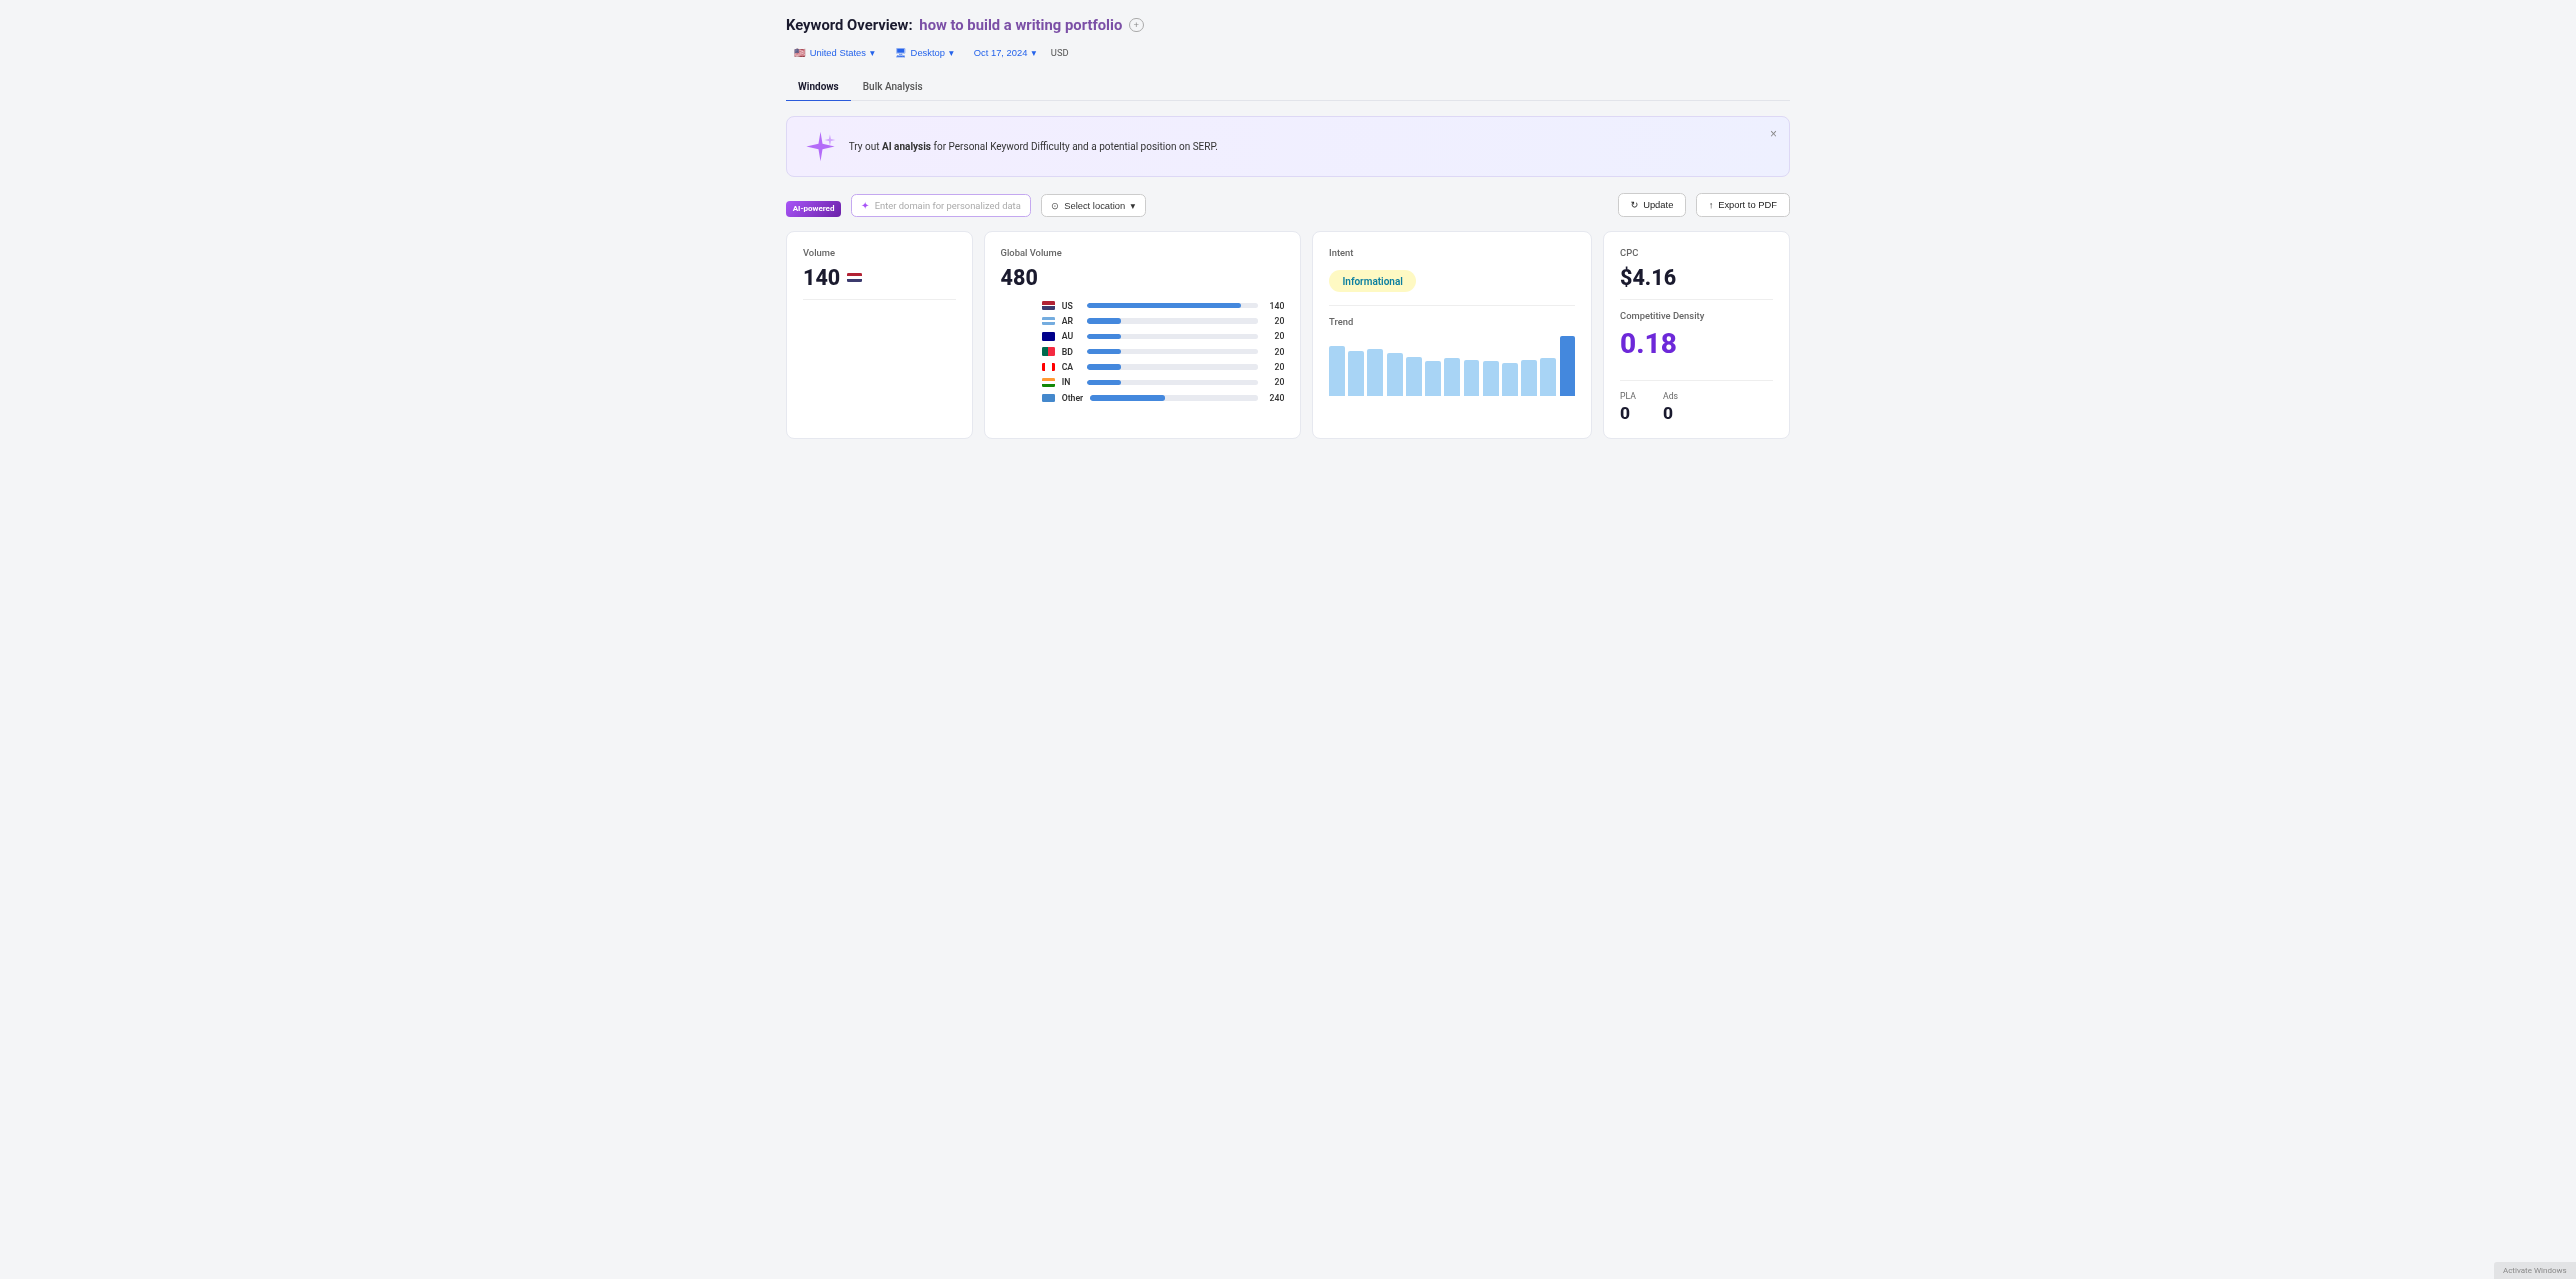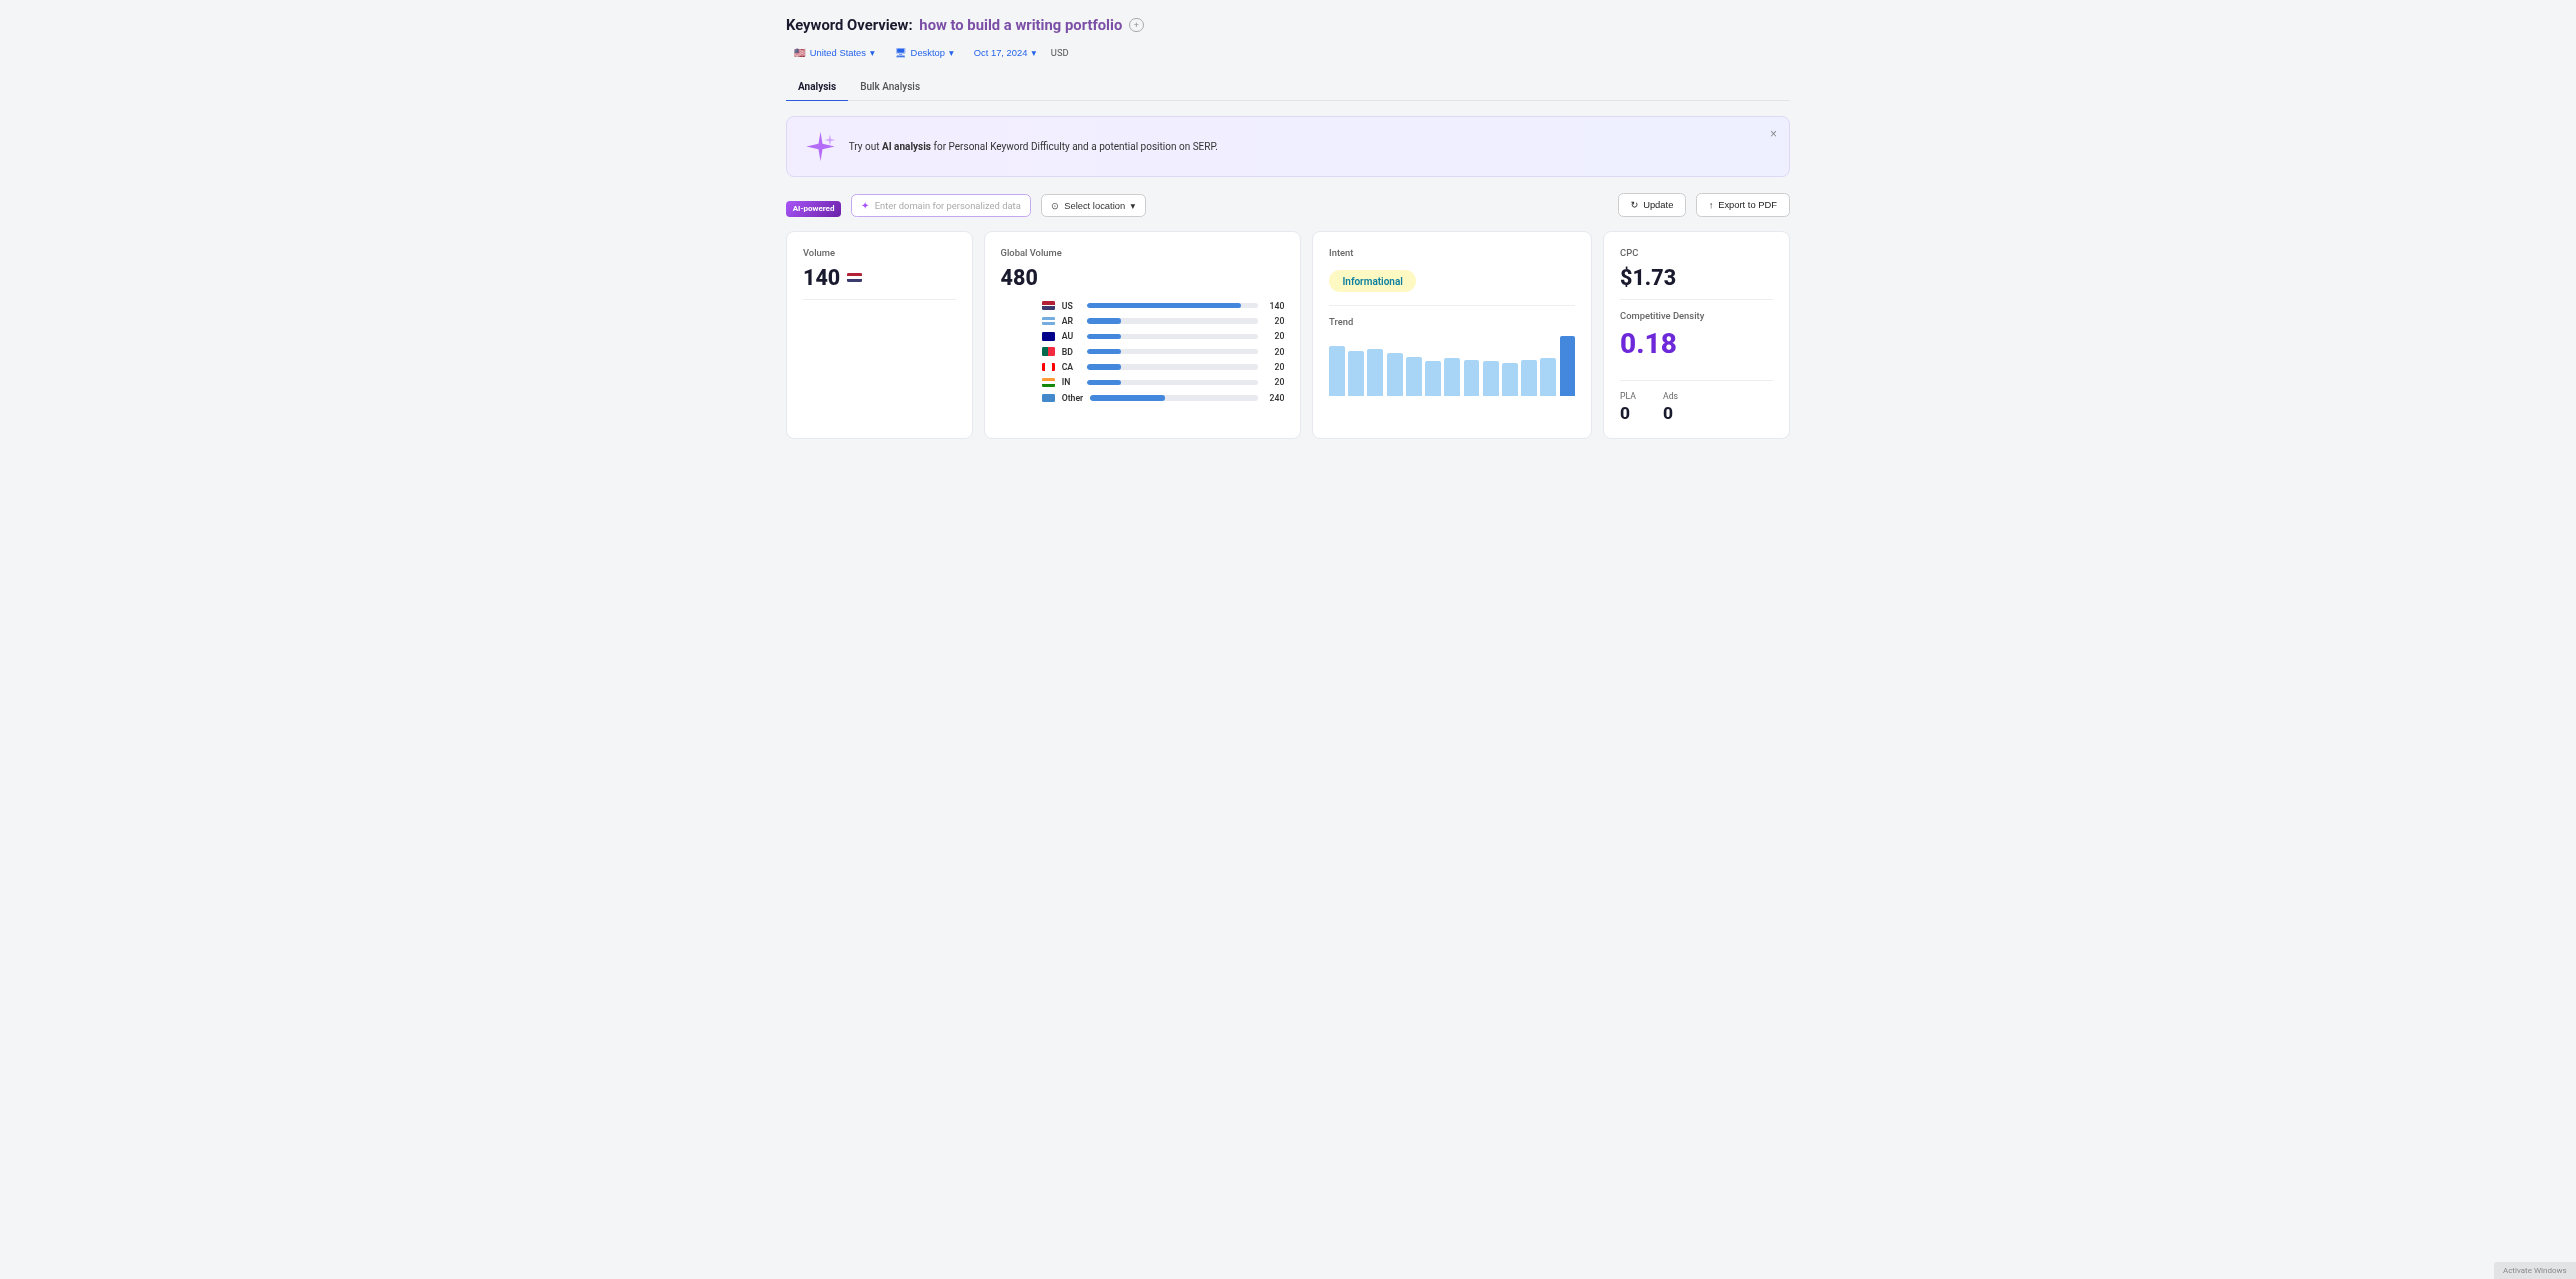--- a/index.html
+++ b/index.html
@@ -307,21 +307,21 @@
       <span>▾</span>
     </button>
     <button class="filter-btn">
       <span>Oct 17, 2024</span>
       <span>▾</span>
     </button>
     <span class="usd-label">USD</span>
   </div>
 
   <div class="tabs-bar">
-    <div class="tab-item active">Analysis</div>
+    <div class="tab-item active">Windows</div>
     <div class="tab-item">Bulk Analysis</div>
   </div>
 
   <div class="ai-banner">
     <div class="ai-banner-icon">
       <svg viewBox="0 0 52 52" fill="none" xmlns="http://www.w3.org/2000/svg">
         <path d="M26 4 L29 22 L47 26 L29 30 L26 48 L23 30 L5 26 L23 22 Z" fill="#a855f7" opacity="0.85"></path>
         <path d="M40 8 L41.5 15 L48 16.5 L41.5 18 L40 25 L38.5 18 L32 16.5 L38.5 15 Z" fill="#c084fc" opacity="0.7"></path>
       </svg>
     </div>
@@ -448,21 +448,21 @@
           <div class="trend-bar" style="height: 57.8947%;"></div>
           <div class="trend-bar" style="height: 54.7368%;"></div>
           <div class="trend-bar" style="height: 60%;"></div>
           <div class="trend-bar" style="height: 63.1579%;"></div>
           <div class="trend-bar highlight" style="height: 100%;"></div>
         </div>
     </div>
 
     <div class="card">
       <div class="card-label">CPC</div>
-      <div class="cpc-value">$1.73</div>
+      <div class="cpc-value">$4.16</div>
       <hr class="card-divider">
       <div class="card-label">Competitive Density</div>
       <div class="cd-value">0.18</div>
       <hr class="card-divider">
       <div class="pla-ads-row">
         <div class="pla-ads-item">
           <div class="pla-label">PLA</div>
           <div class="pla-value">0</div>
         </div>
         <div class="pla-ads-item">

